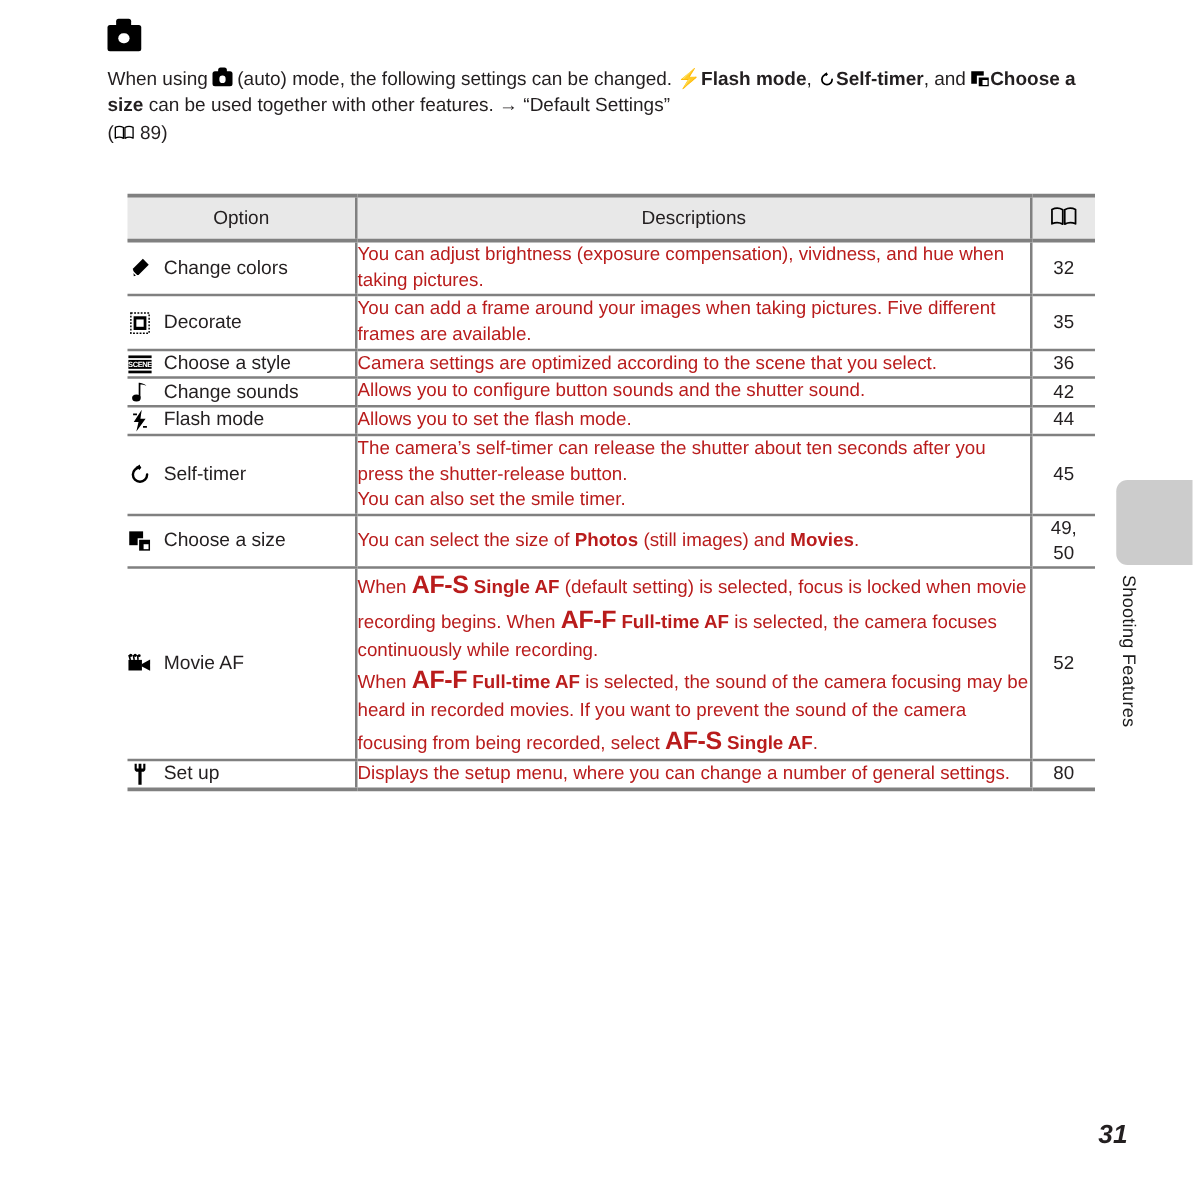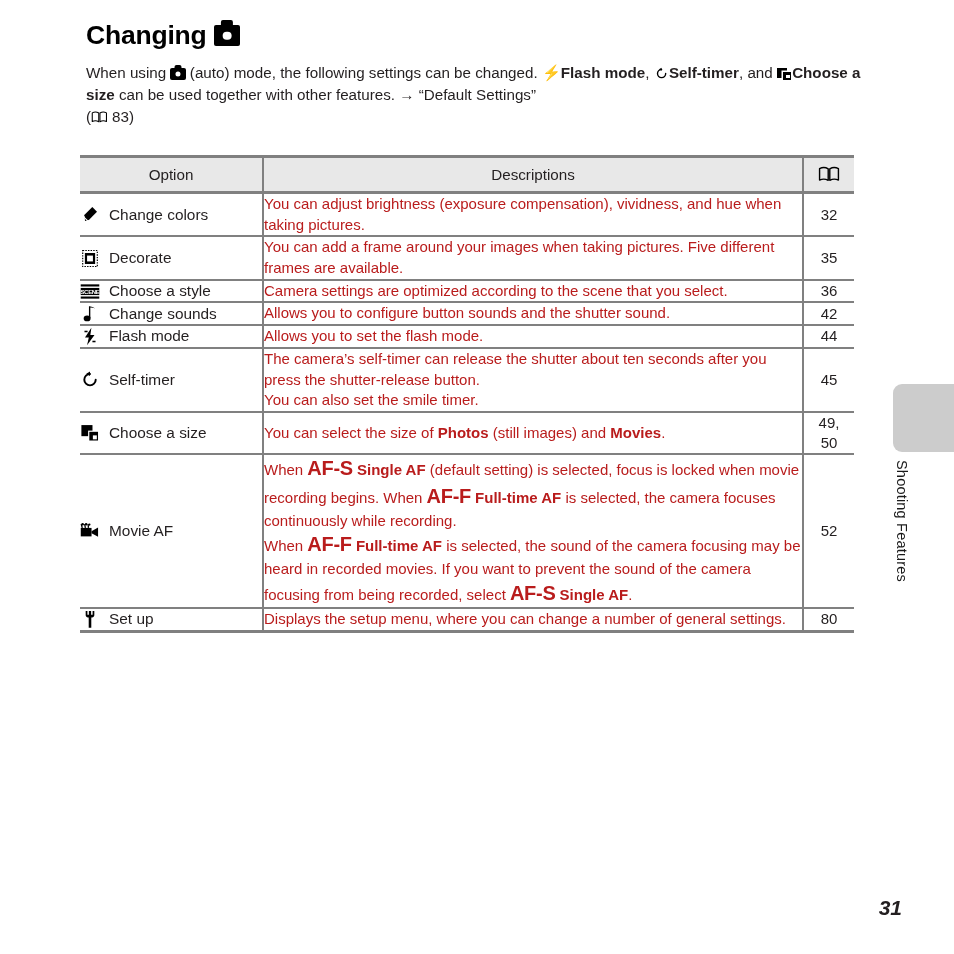--- a/index.html
+++ b/index.html
@@ -134,21 +134,21 @@
     vertical-align: -0.1em;
   }
   .ico-book svg { display: block; width: 100%; height: 100%; }
 
   
   .arrow { font-size: 1em; }
 
   
   table.spec {
     position: absolute;
-    left: 80px;
+    left: 102px;
     top: 155px;
     width: 774px;
     border-collapse: collapse;
     table-layout: fixed;
   }
   table.spec col.c-opt  { width: 183px; }
   table.spec col.c-desc { width: 540px; }
   table.spec col.c-ref  { width: 51px; }
 
   table.spec th, table.spec td {
@@ -234,35 +234,34 @@
 <body>
 
 <div class="page">
 
   <div class="side-tab"></div>
   <div class="side-tab-label">Shooting Features</div>
 
   <div class="content">
 
     <h1 class="doc-title">
-      <span class="t">Changing </span>
       <span class="gi ico-camera"></span>
     </h1>
 
     <p class="intro"><span>When using </span><span class="gi ico-camera"></span><span> (auto) mode, the following settings can be changed. </span><b class="ico-flash">⚡</b><b>Flash mode</b><span>, </span><span class="gi" style="width:1em;height:0.85em;vertical-align:-0.12em;">
         <svg viewBox="0 0 24 24" style="display:block;width:100%;height:100%;">
           <path d="M12 4.6 A7.6 7.6 0 1 0 19.6 12.2" fill="none" stroke="#000" stroke-width="2.6" stroke-linecap="round"></path>
           <path d="M12 1.6 L12 7.0 L7.2 4.3 Z" fill="#000"></path>
         </svg>
       </span><b>Self-timer</b><span>, and </span><span class="gi ico-size"><i class="big"></i><i class="sm"></i><i class="dot"></i></span><b>Choose a size</b><span> can be used together with other features. </span><span class="arrow">→</span><span> “Default Settings”</span><br><span>(</span><span class="gi ico-book">
         <svg viewBox="0 0 28 20">
           <path d="M2 3.2 C5.5 1.4 9.5 1.4 13 3.4 L13 18 C9.5 16.1 5.5 16.1 2 17.7 Z" fill="none" stroke="#000" stroke-width="1.8" stroke-linejoin="round"></path>
           <path d="M26 3.2 C22.5 1.4 18.5 1.4 15 3.4 L15 18 C18.5 16.1 22.5 16.1 26 17.7 Z" fill="none" stroke="#000" stroke-width="1.8" stroke-linejoin="round"></path>
         </svg>
-      </span> <span>83</span><span>)</span></p>
+      </span> <span>89</span><span>)</span></p>
   </div>
 
   <table class="spec">
     <colgroup>
       <col class="c-opt">
         <col class="c-desc">
         <col class="c-ref">
     </colgroup>
     <thead>
       <tr>

